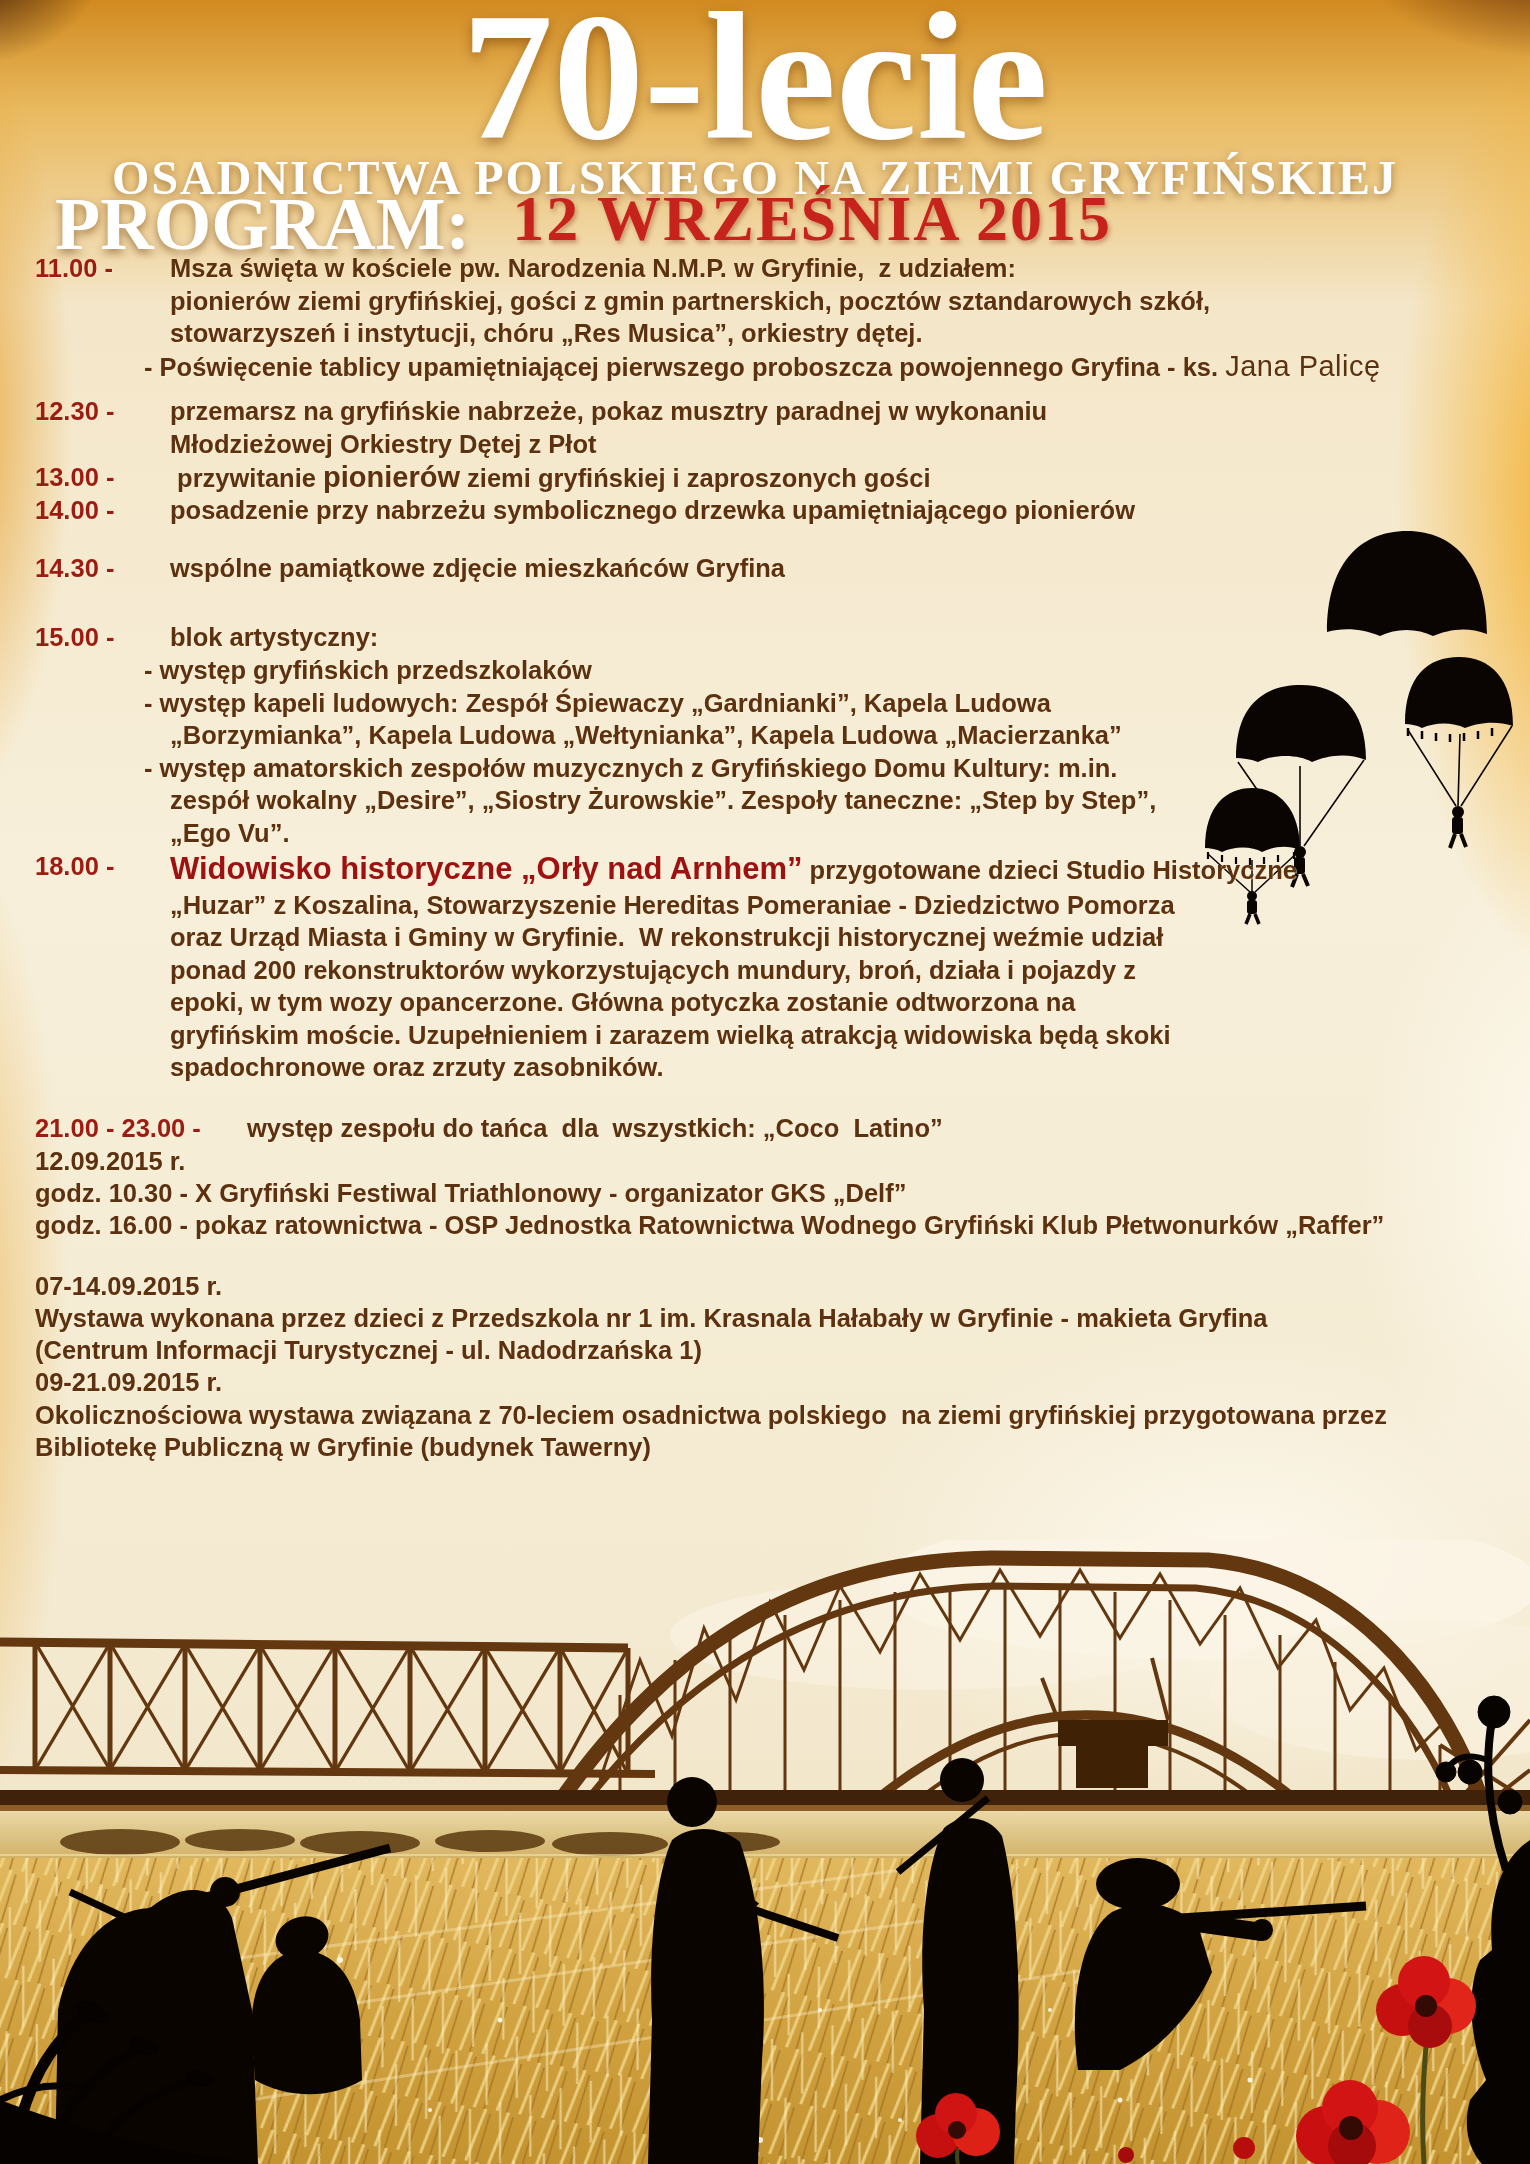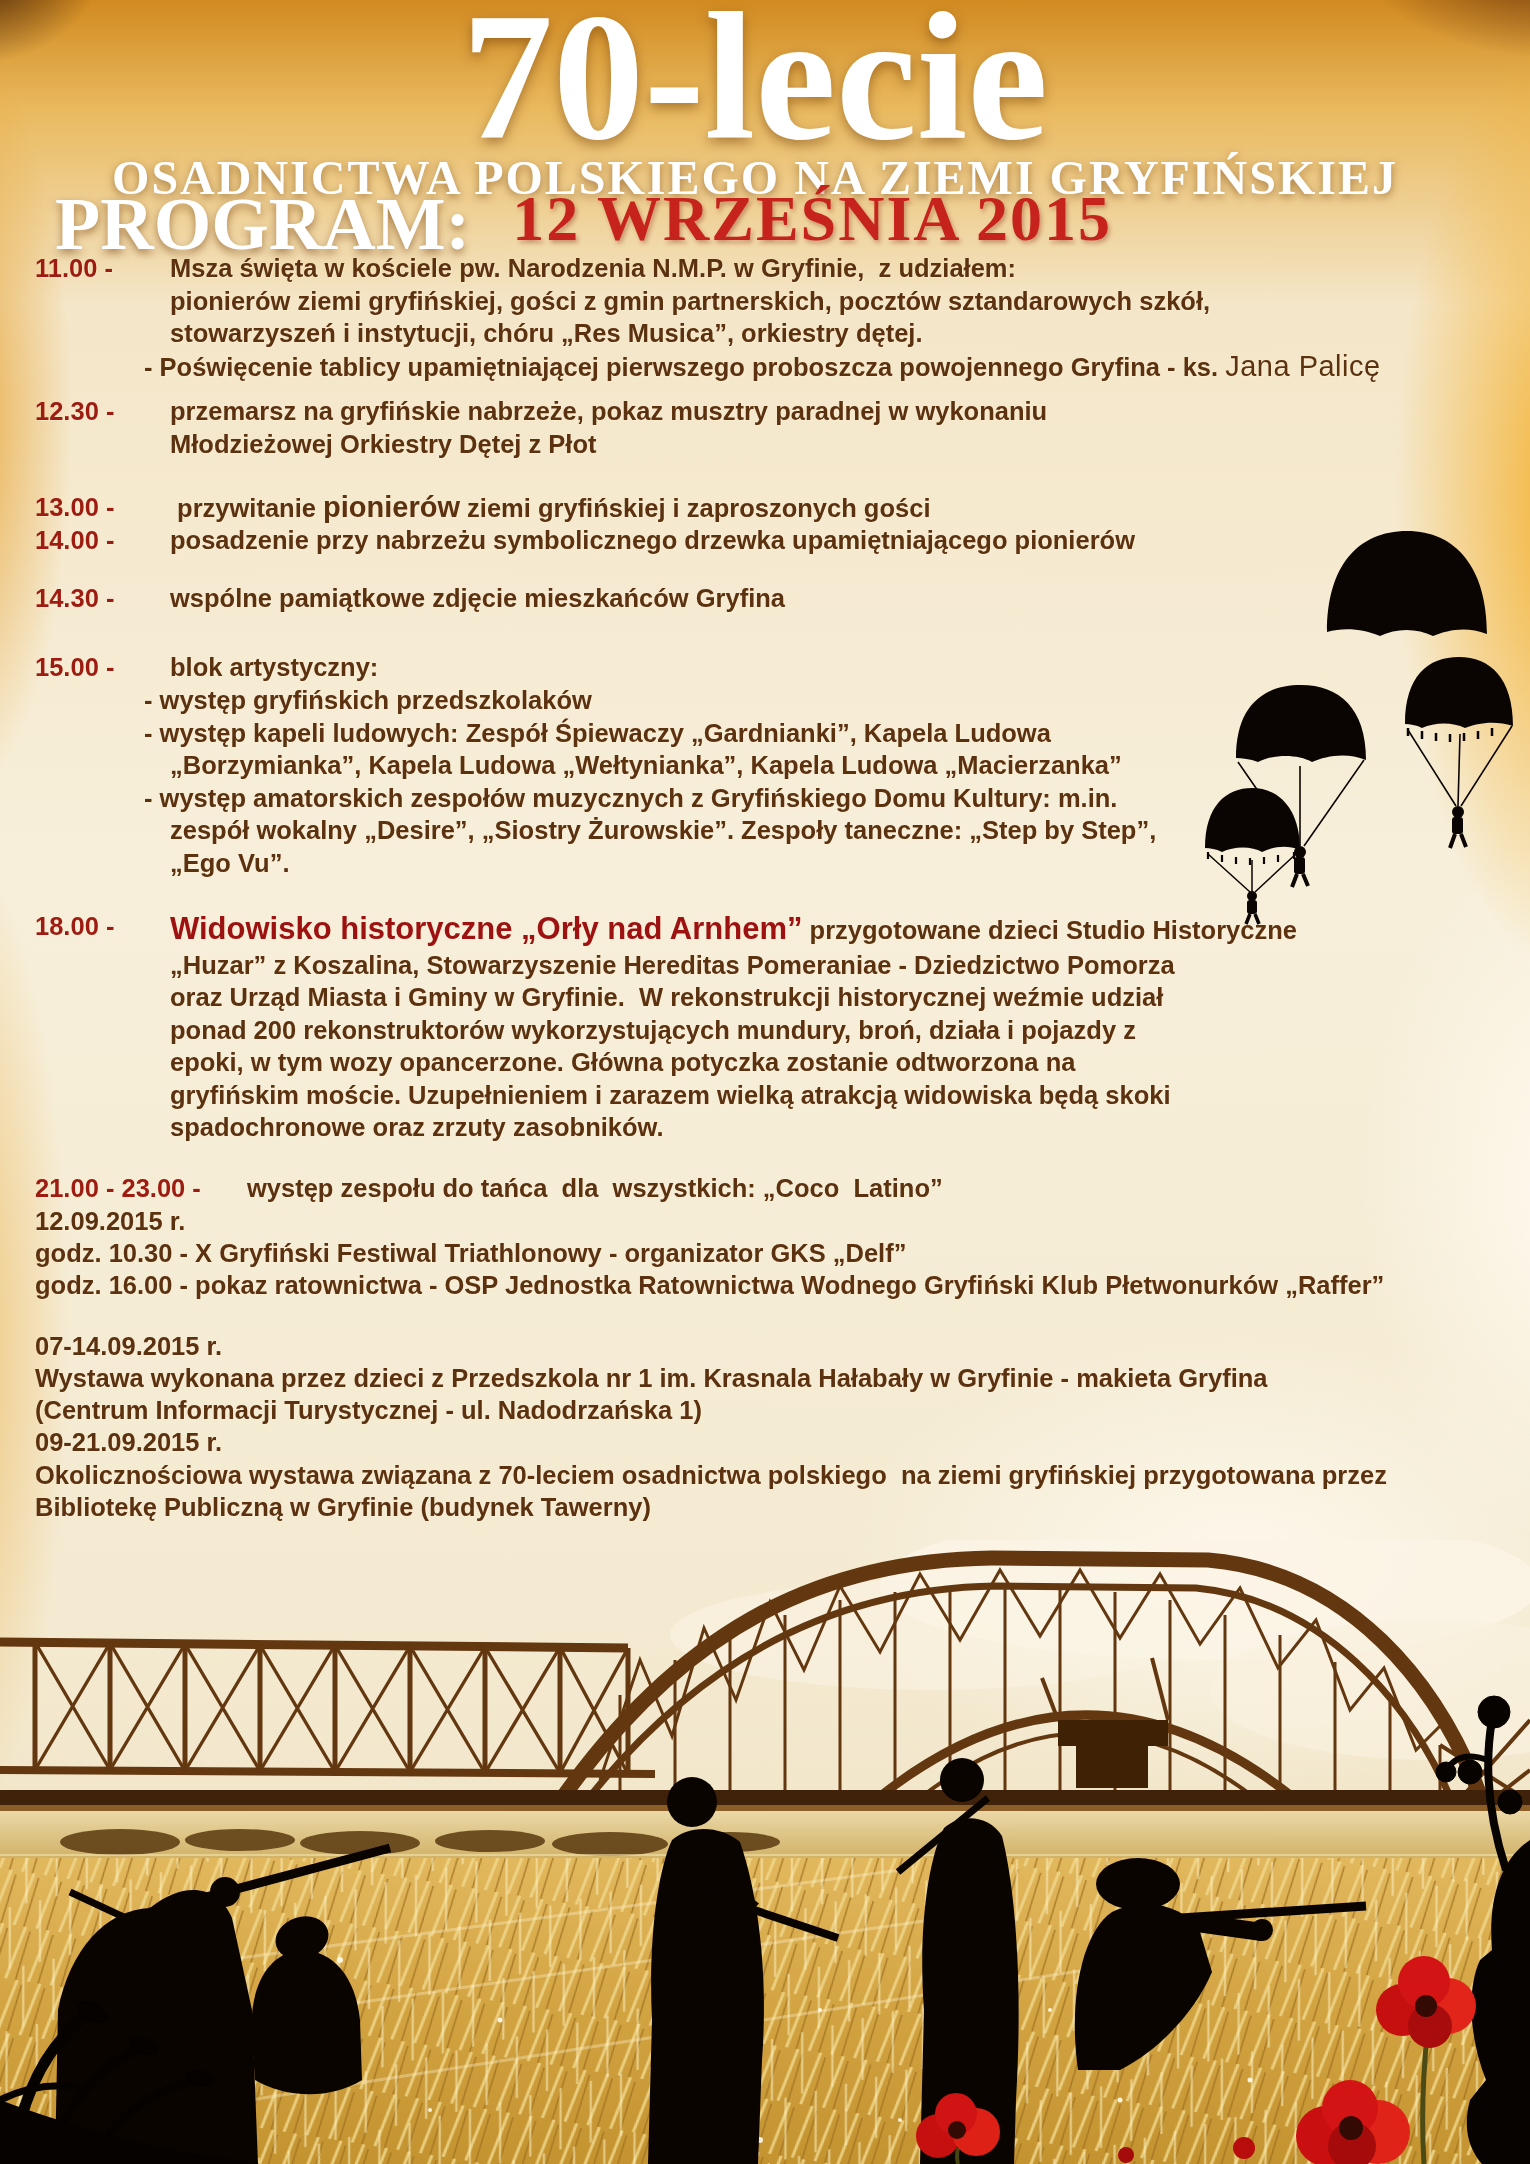--- a/index.html
+++ b/index.html
@@ -43,21 +43,21 @@
   .program .line{white-space:pre;text-shadow:1px 1px 0 rgba(255,243,214,.55);}
   .entry{position:relative;padding-left:135px;}
   .entry .time{position:absolute;left:0;top:0;color:#9d1b10;white-space:pre;text-shadow:1px 1px 0 rgba(255,243,214,.5);}
   .entry.wide-time{padding-left:212px;}
   .hang{margin-left:-26px;}
   .note-name{font-weight:400;font-size:29px;letter-spacing:.5px;}
   .emph{font-size:29px;}
   .emph-red{font-size:31px;color:#9d1111;}
   .fl18{line-height:38px;}
   .m16{margin-top:12px}.m25{margin-top:25px}.m28{margin-top:28px}
-  .m30{margin-top:30px}.m37{margin-top:37px}
+  .m30{}.m37{margin-top:37px}
   .side-heading{margin-top:30px;font-size:31px;line-height:38px;color:#b3261c;white-space:pre;text-shadow:1px 1px 0 rgba(255,243,214,.5);}
   .side-item{white-space:pre;line-height:32.3px;text-shadow:1px 1px 0 rgba(255,243,214,.55);}
   .scene{position:absolute;left:0;top:1540px;z-index:1;}
   .chutes{position:absolute;left:1150px;top:480px;z-index:1;}
 </style>
 </head>
 <body>
 
 <div class="poster">
 

